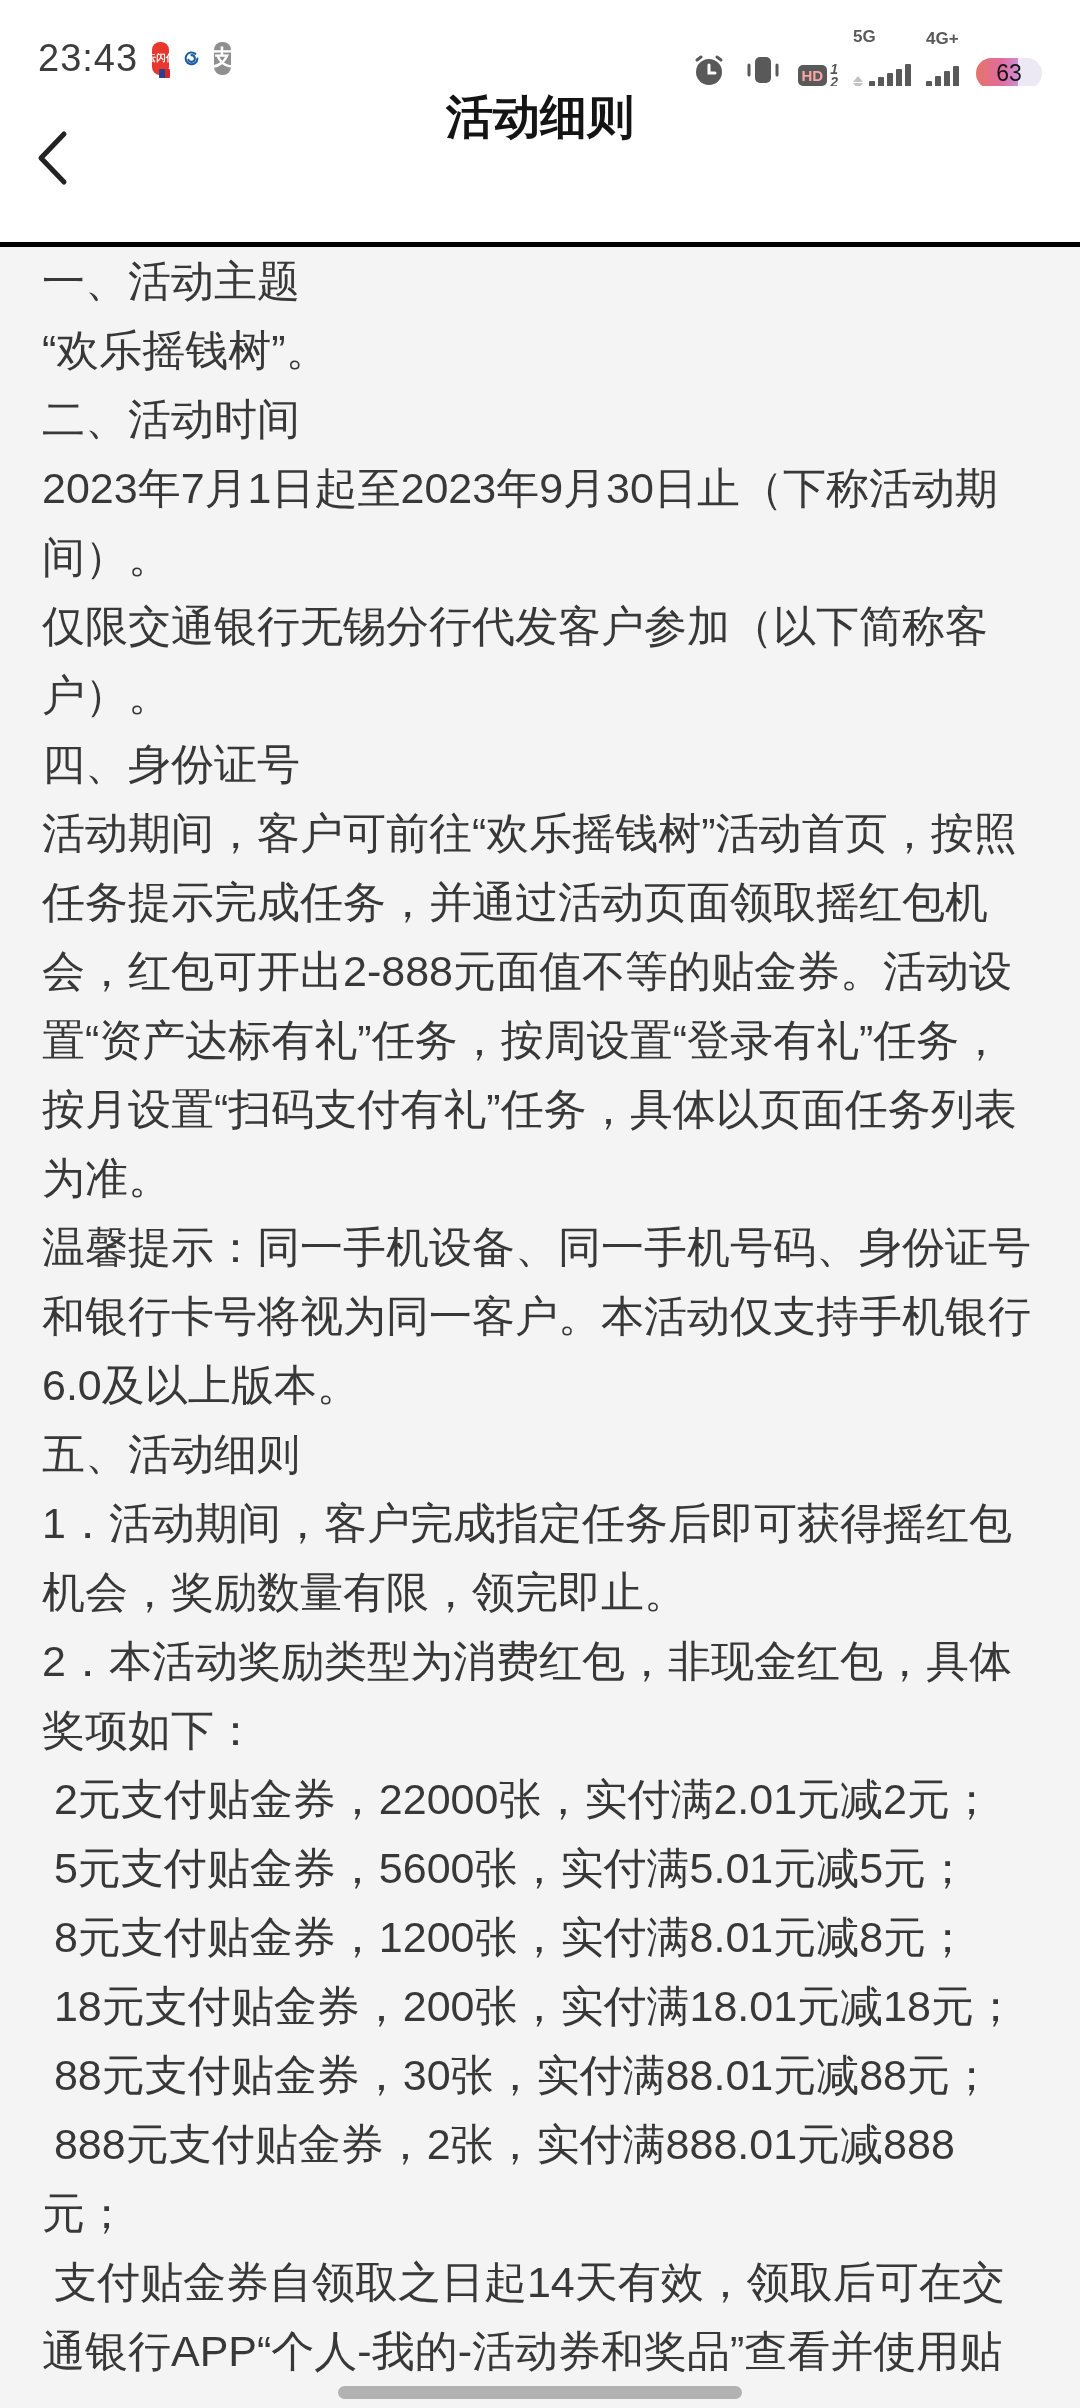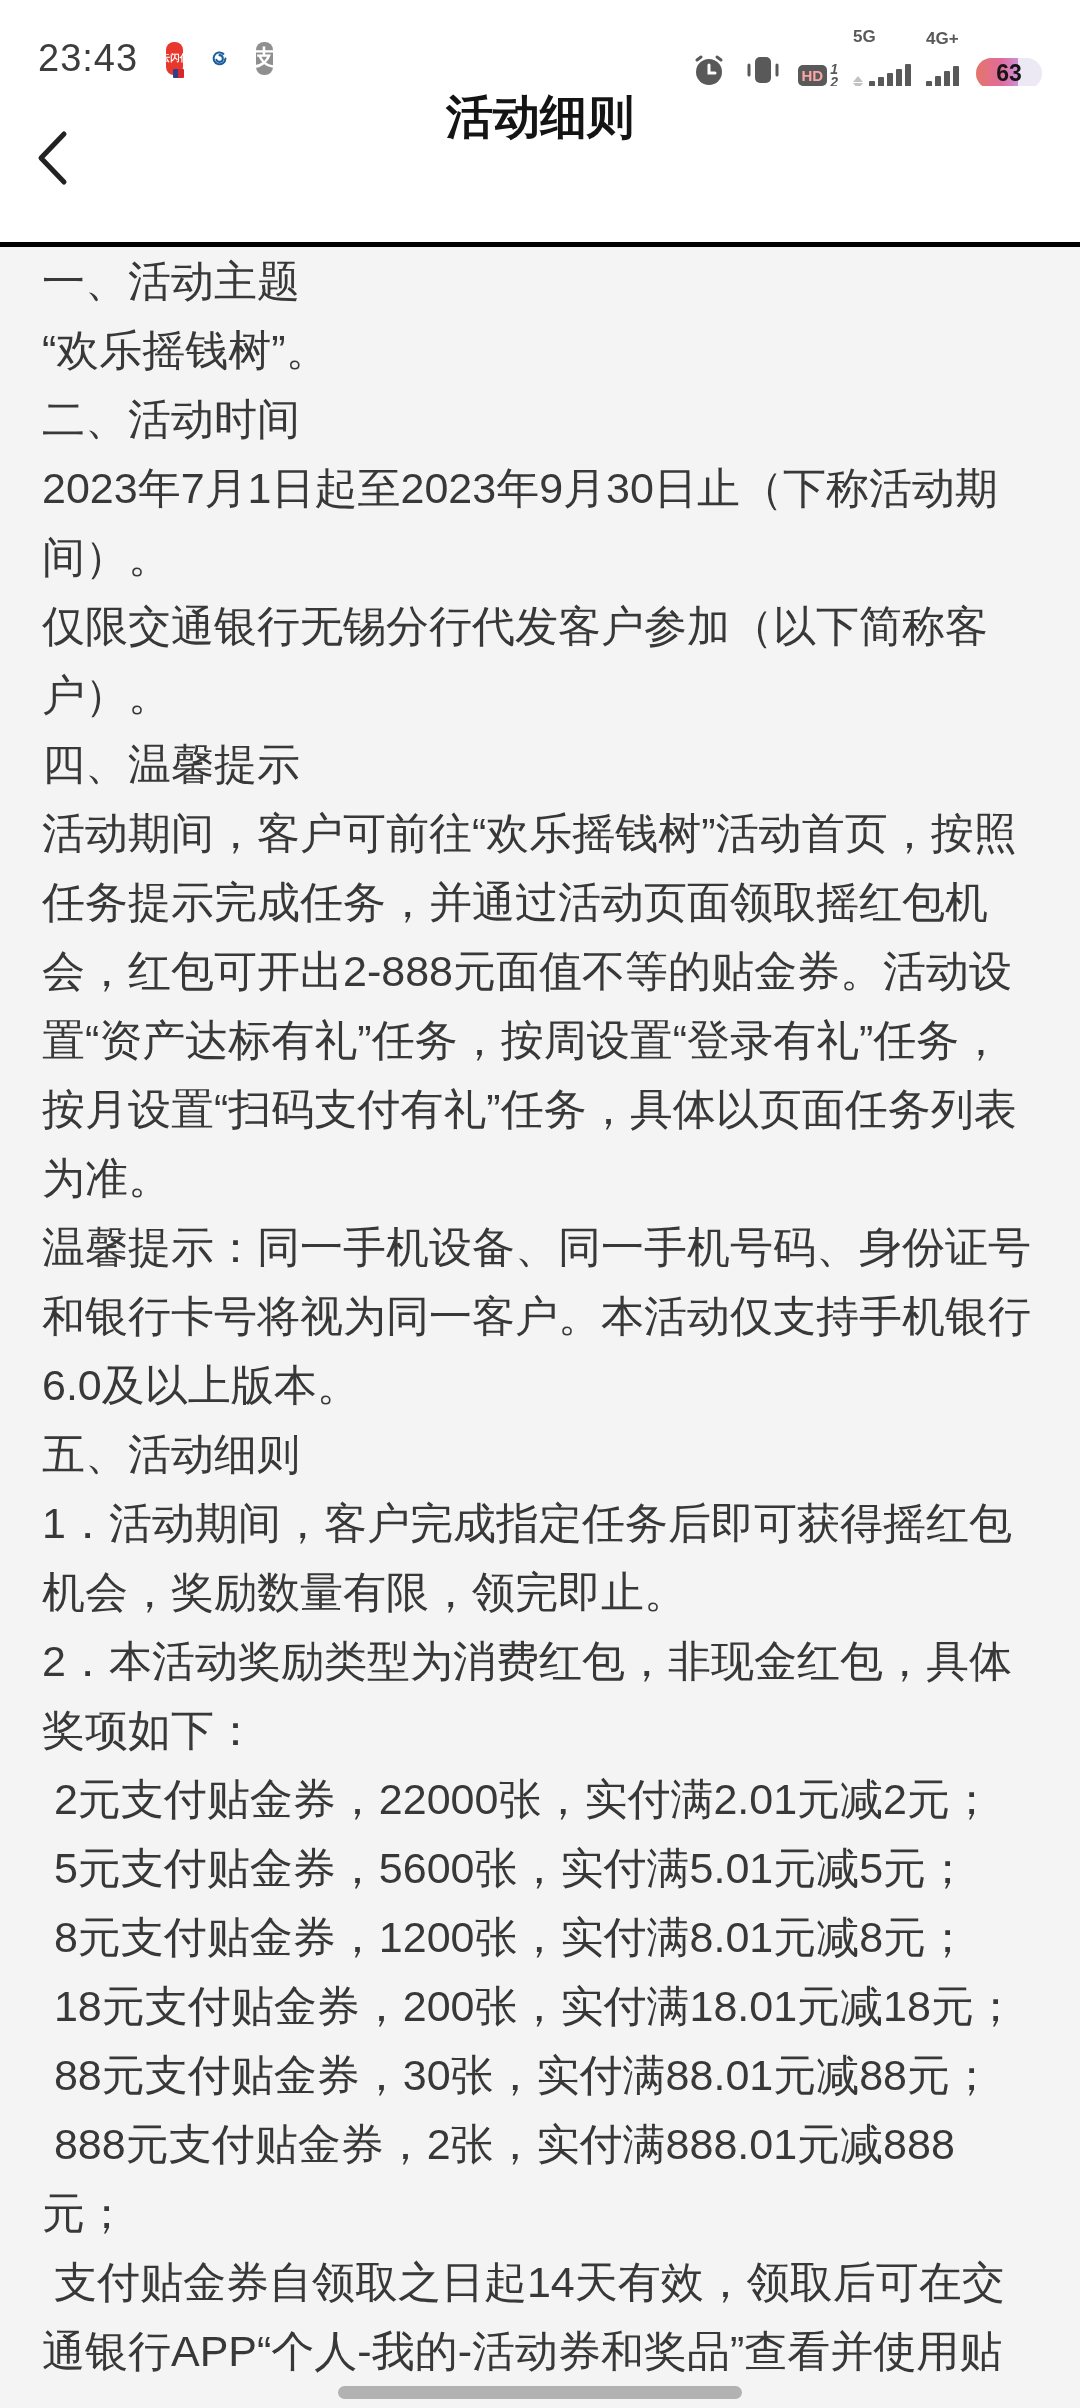--- a/index.html
+++ b/index.html
@@ -2,21 +2,21 @@
 <html><head>
 <meta charset="utf-8">
 <style>
   html,body { margin:0; padding:0; }
   body { font-family: "Liberation Sans", "DejaVu Sans", sans-serif; background:#fff; }
   .phone { position:relative; width:1080px; height:2408px; background:#ffffff; overflow:hidden; }
 
   
   .status-bar { position:absolute; top:30px; left:0; right:0; height:56px;
     display:flex; justify-content:space-between; align-items:center; padding:0 38px; box-sizing:border-box; }
-  .sb-left { display:flex; align-items:center; gap:28px; }
+  .sb-left { display:flex; align-items:center; gap:14px; }
   .sb-time { font-size:38px; color:#3d3d3d; letter-spacing:1px; }
   .app-icon { position:relative; width:17px; height:33px; border-radius:8px;
     display:flex; align-items:center; justify-content:center; box-sizing:border-box; }
   .app-icon.unionpay { background:#e8372c; }
   .app-icon.unionpay .up-text { color:#fff; font-size:10px; font-weight:bold; line-height:10px; transform:scale(.95); white-space:nowrap; }
   .app-icon.unionpay .up-flag { position:absolute; left:7px; bottom:-3px; width:11px; height:9px;
     background:linear-gradient(90deg,#2b3f8c 50%,#d8262d 50%); border-radius:1px; }
   .app-icon.bocom { background:transparent; }
   .app-icon.alipay { background:#8f8f8f; }
   .app-icon.alipay .ap-text { color:#fff; font-size:22px; font-weight:bold; }
@@ -30,21 +30,21 @@
   .net { display:flex; flex-direction:column; align-items:flex-start; }
   .net-label { font-size:17px; font-weight:bold; color:#595959; line-height:17px; margin-bottom:19px; }
   .bars { display:flex; align-items:flex-end; gap:3px; }
   .bar { width:6px; background:#595959; border-radius:1px; }
   .arrows { display:flex; flex-direction:column; align-items:center; margin-right:3px; gap:1px; }
   .tri-up { width:0; height:0; border-left:5px solid transparent; border-right:5px solid transparent; border-bottom:6px solid #c2c2c2; }
   .tri-down { width:0; height:0; border-left:5px solid transparent; border-right:5px solid transparent; border-top:6px solid #c2c2c2; }
   .battery { position:relative; width:66px; height:31px; border-radius:16px; overflow:hidden; margin-left:2px; }
   .batt-fill { position:absolute; left:0; top:0; bottom:0; width:63%; }
   .batt-num { position:absolute; inset:0; display:flex; align-items:center; justify-content:center;
-    font-size:23px; color:#161616; line-height:31px;font-weight:bold; }
+    font-size:23px; color:#161616; line-height:31px; }
 
   
   .header { position:absolute; top:86px; left:0; right:0; height:144px;
     display:flex; align-items:flex-start; justify-content:center; background:#fff; }
   .back-btn { position:absolute; left:30px; top:50%; transform:translateY(-50%); width:44px; height:60px;
     display:flex; align-items:center; justify-content:center; }
   .page-title { font-size:47px; font-weight:bold; color:#141414; }
 
   
   .content { position:absolute; top:231px; left:0; right:0; bottom:0;
@@ -139,21 +139,21 @@
 
   <div class="content">
     <div id="lines">
         <div class="line">一、活动主题</div>
         <div class="line">“欢乐摇钱树”。</div>
         <div class="line">二、活动时间</div>
         <div class="line">2023年7月1日起至2023年9月30日止（下称活动期</div>
         <div class="line">间）。</div>
         <div class="line">仅限交通银行无锡分行代发客户参加（以下简称客</div>
         <div class="line">户）。</div>
-        <div class="line">四、温馨提示</div>
+        <div class="line">四、身份证号</div>
         <div class="line">活动期间，客户可前往“欢乐摇钱树”活动首页，按照</div>
         <div class="line">任务提示完成任务，并通过活动页面领取摇红包机</div>
         <div class="line">会，红包可开出2-888元面值不等的贴金券。活动设</div>
         <div class="line">置“资产达标有礼”任务，按周设置“登录有礼”任务，</div>
         <div class="line">按月设置“扫码支付有礼”任务，具体以页面任务列表</div>
         <div class="line">为准。</div>
         <div class="line">温馨提示：同一手机设备、同一手机号码、身份证号</div>
         <div class="line">和银行卡号将视为同一客户。本活动仅支持手机银行</div>
         <div class="line">6.0及以上版本。</div>
         <div class="line">五、活动细则</div>

